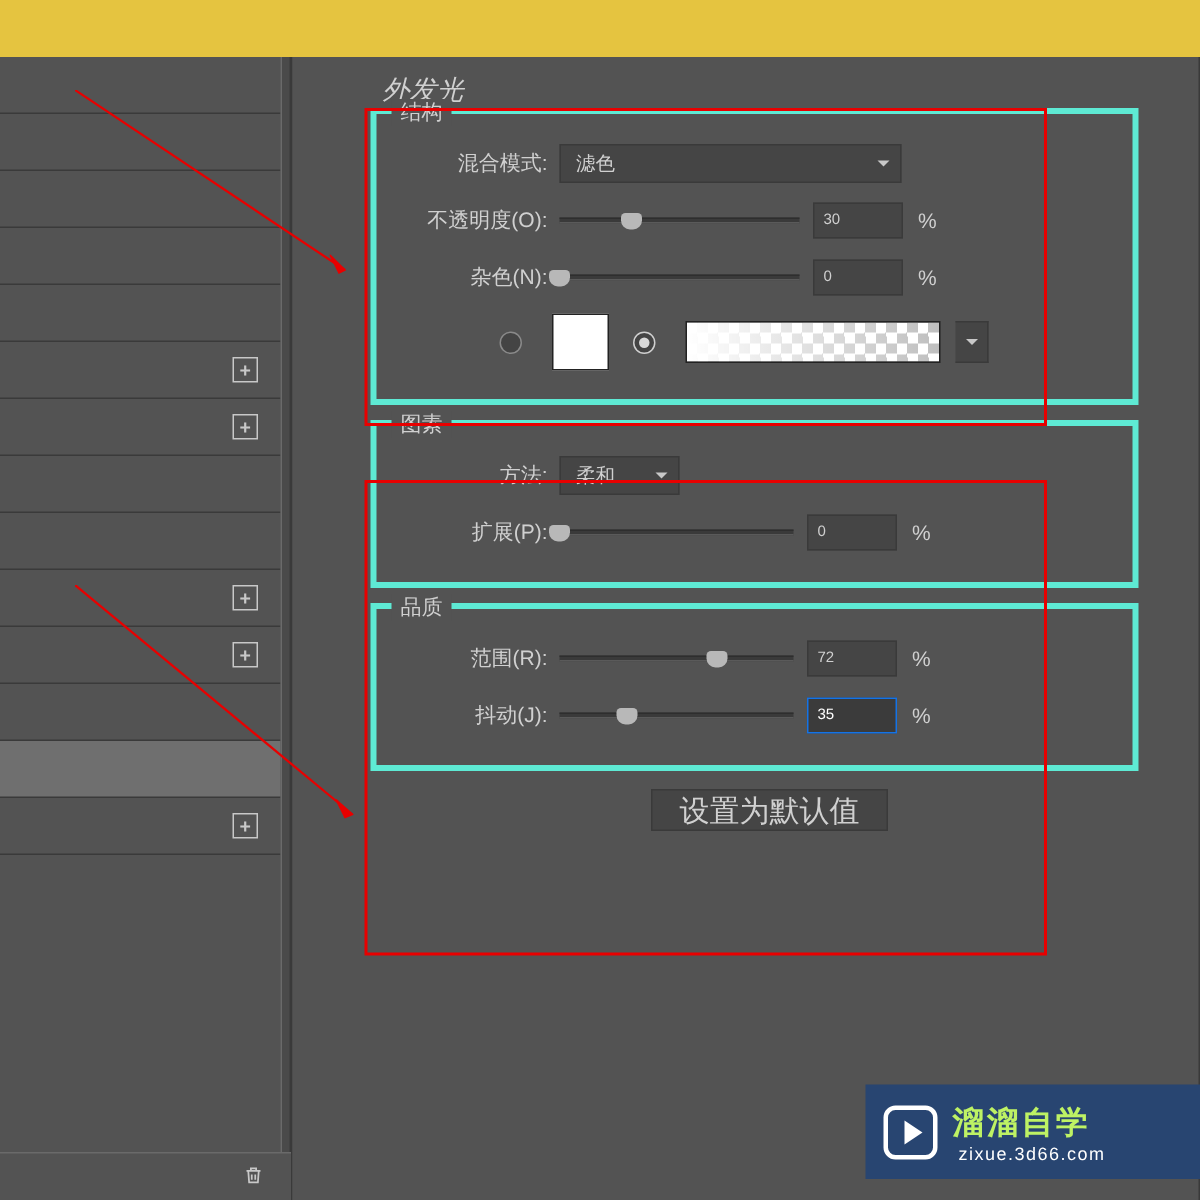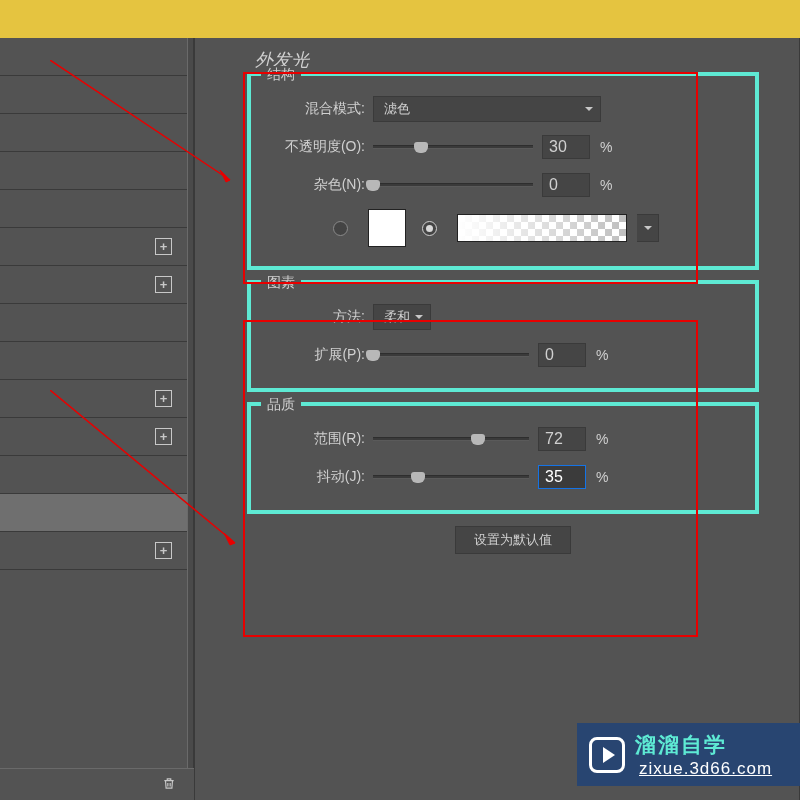--- a/index.html
+++ b/index.html
@@ -134,21 +134,21 @@
     border: 1px solid #3a3a3a;
     height: 26px;
     display: flex;
     align-items: center;
     justify-content: space-between;
     padding: 0 6px 0 10px;
     color: #d0d0d0;
     font-size: 13px;
   }
   .select.w-wide { width: 228px; text-align: right; }
-  .select.w-small { width: 58px; }
+  .select.w-small { width: 80px; }
   .chev-down svg { width: 10px; height: 10px; fill: #c8c8c8; }
   .track {
     background: #3a3a3a;
     height: 4px;
     border-top: 1px solid #2e2e2e;
     border-bottom: 1px solid #5a5a5a;
     position: relative;
   }
   .track.w-166 { width: 160px; }
   .track.w-156 { width: 156px; }
@@ -157,27 +157,27 @@
     height: 11px;
     background: #b8b8b8;
     border-radius: 3px 3px 6px 6px;
     position: absolute;
     top: -4px;
     transform: translateX(-50%);
   }
   .num {
     background: #454545;
     border: 1px solid #3a3a3a;
-    width: 48px;
+    width: 60px;
     height: 24px;
     line-height: 22px;
     padding-left: 6px;
     color: #d0d0d0;
     margin-left: 9px;
-    font-size: 16px;
+    font-size: 10px;
   }
   .num.focus {
     border: 1px solid #1473e6;
     background: #3b3b3b;
     color: #ffffff;
   }
   .unit {
     margin-left: 10px;
     font-size: 14px;
     width: 38px;
@@ -261,21 +261,21 @@
     border: 1px solid #8a8a8a;
     border-radius: 2px;
     margin: 0 10px 0 18px;
   }
   .btn {
     background: #454545;
     border: 1px solid #3a3a3a;
     height: 28px;
     padding: 0 18px;
     color: #d0d0d0;
-    font-size: 13px;
+    font-size: 20px;
     display: inline-flex;
     align-items: center;
     justify-content: center;
   }
   .btn-row {
     display: flex;
     justify-content: center;
     gap: 18px;
     margin: 12px 0 0 52px;
   }
@@ -317,22 +317,22 @@
     flex-shrink: 0;
   }
   .wm-play::before {
     content: "";
     border-left: 12px solid #fff;
     border-top: 8px solid transparent;
     border-bottom: 8px solid transparent;
     margin-left: 3px;
   }
   .wm-text { display: flex; flex-direction: column; }
-  .wm-cn { font-size: 21px; font-weight: 700; color: #5eead4; letter-spacing: 2px; }
-  .wm-url { font-size: 17px; color: #fff; letter-spacing: 1px; padding-left: 4px; text-decoration: underline; }
+  .wm-cn { font-size: 21px; font-weight: 700; color: #bef264; letter-spacing: 2px; }
+  .wm-url { font-size: 12px; color: #fff; letter-spacing: 1px; padding-left: 4px; }
 </style>
 </head>
 <body>
 
 <div class="top-bar"></div>
 
 <div class="body-area">
 
   <div class="left-panel">
     <div class="left-row"></div>

